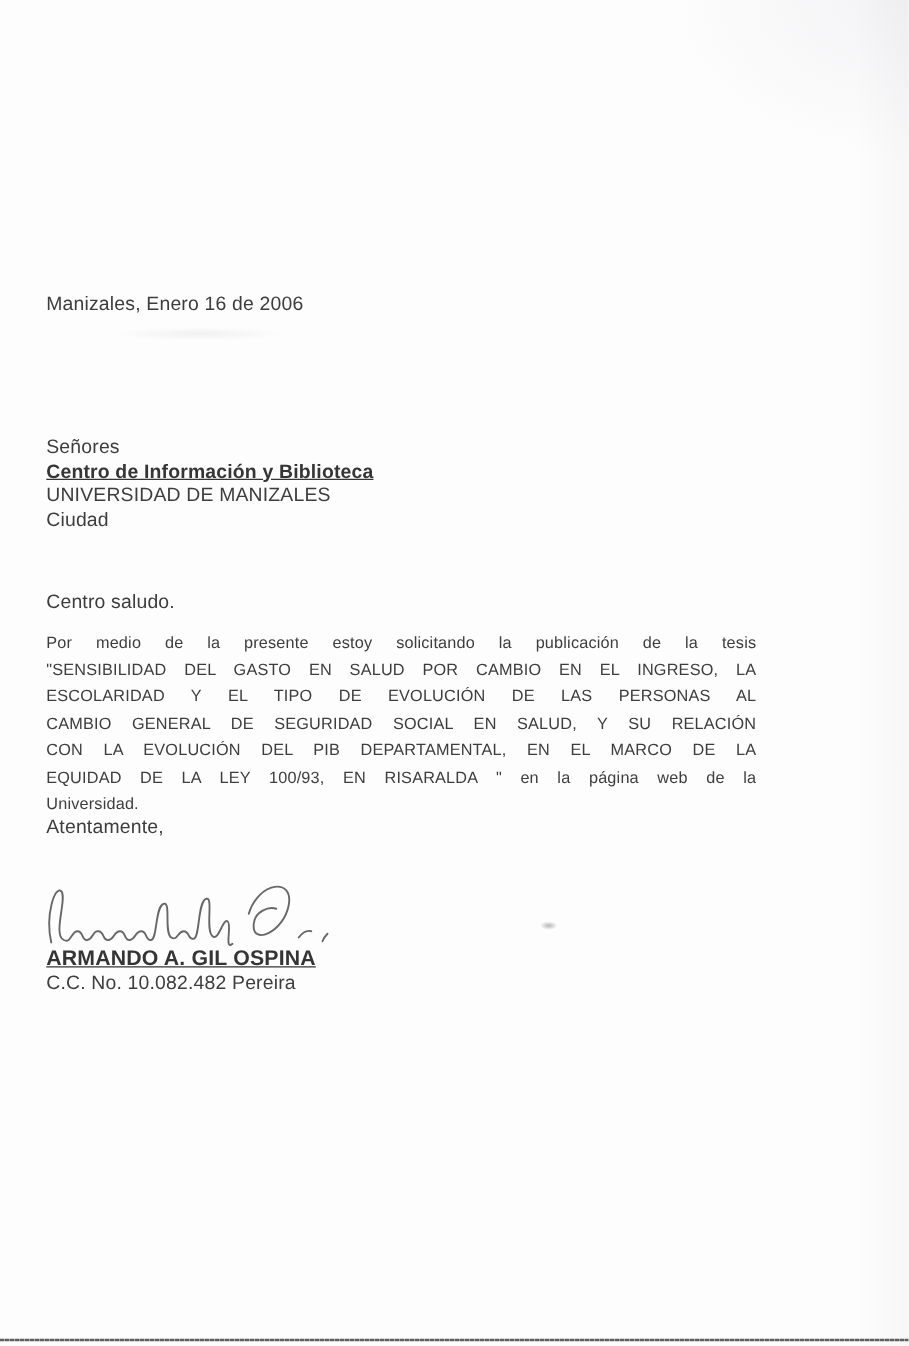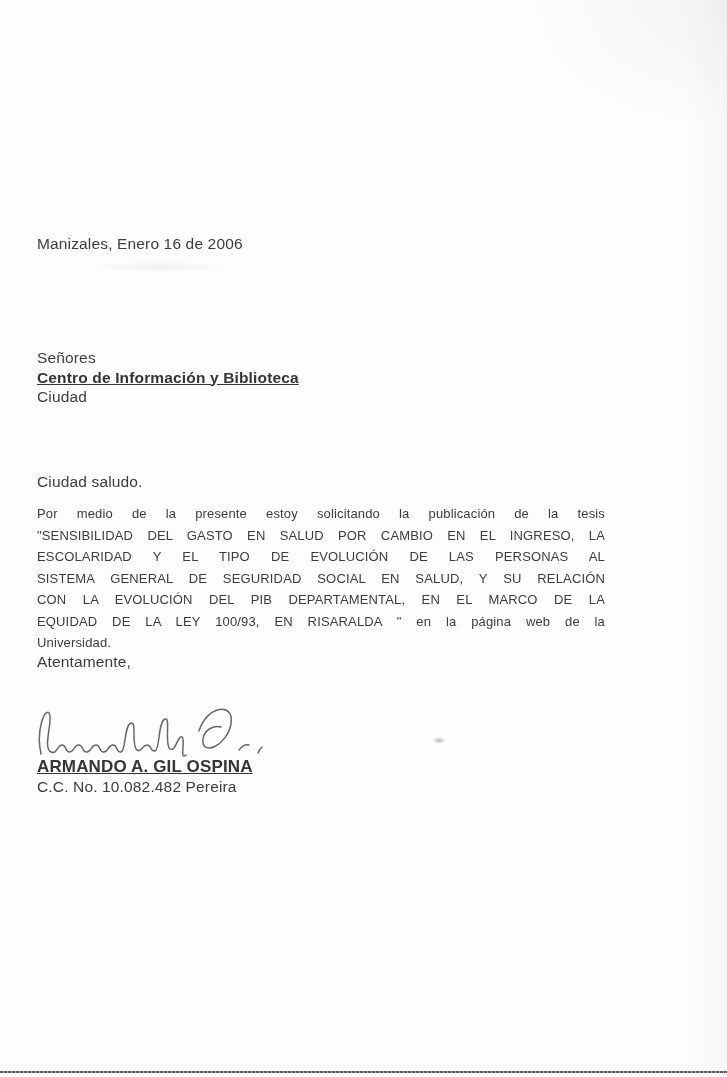--- a/index.html
+++ b/index.html
@@ -66,30 +66,31 @@
 
 <div class="page">
 
   <div class="abs smudge"></div>
 
   <div class="abs t date-line">Manizales, Enero 16 de 2006</div>
 
   <div class="abs t recipient">
     <div>Señores</div>
     <div class="bold">Centro de Información y Biblioteca</div>
+    <div>UNIVERSIDAD DE MANIZALES</div>
     <div>Ciudad</div>
   </div>
 
-  <div class="abs t greeting">Ciudad saludo.</div>
+  <div class="abs t greeting">Centro saludo.</div>
 
   <div class="abs body-block">
     <div class="body-line">Por medio de la presente estoy solicitando la publicación de la tesis</div>
     <div class="body-line">"SENSIBILIDAD DEL GASTO EN SALUD POR CAMBIO EN EL INGRESO, LA</div>
     <div class="body-line">ESCOLARIDAD Y EL TIPO DE EVOLUCIÓN DE LAS PERSONAS AL</div>
-    <div class="body-line">SISTEMA GENERAL DE SEGURIDAD SOCIAL EN SALUD, Y SU RELACIÓN</div>
+    <div class="body-line">CAMBIO GENERAL DE SEGURIDAD SOCIAL EN SALUD, Y SU RELACIÓN</div>
     <div class="body-line">CON LA EVOLUCIÓN DEL PIB DEPARTAMENTAL, EN EL MARCO DE LA</div>
     <div class="body-line">EQUIDAD DE LA LEY 100/93, EN RISARALDA " en la página web de la</div>
     <div class="body-line last">Universidad.</div>
   </div>
 
   <div class="abs t closing">Atentamente,</div>
 
   <svg class="abs signature-svg" width="240" height="72" viewBox="0 0 240 72" fill="none">
     <g stroke="#5b5b5b" stroke-width="1.5" stroke-linecap="round" fill="none" opacity="0.92">
       <path d="M 14,56 C 9,34 17,10 22,15 C 27,20 15,50 24,54

